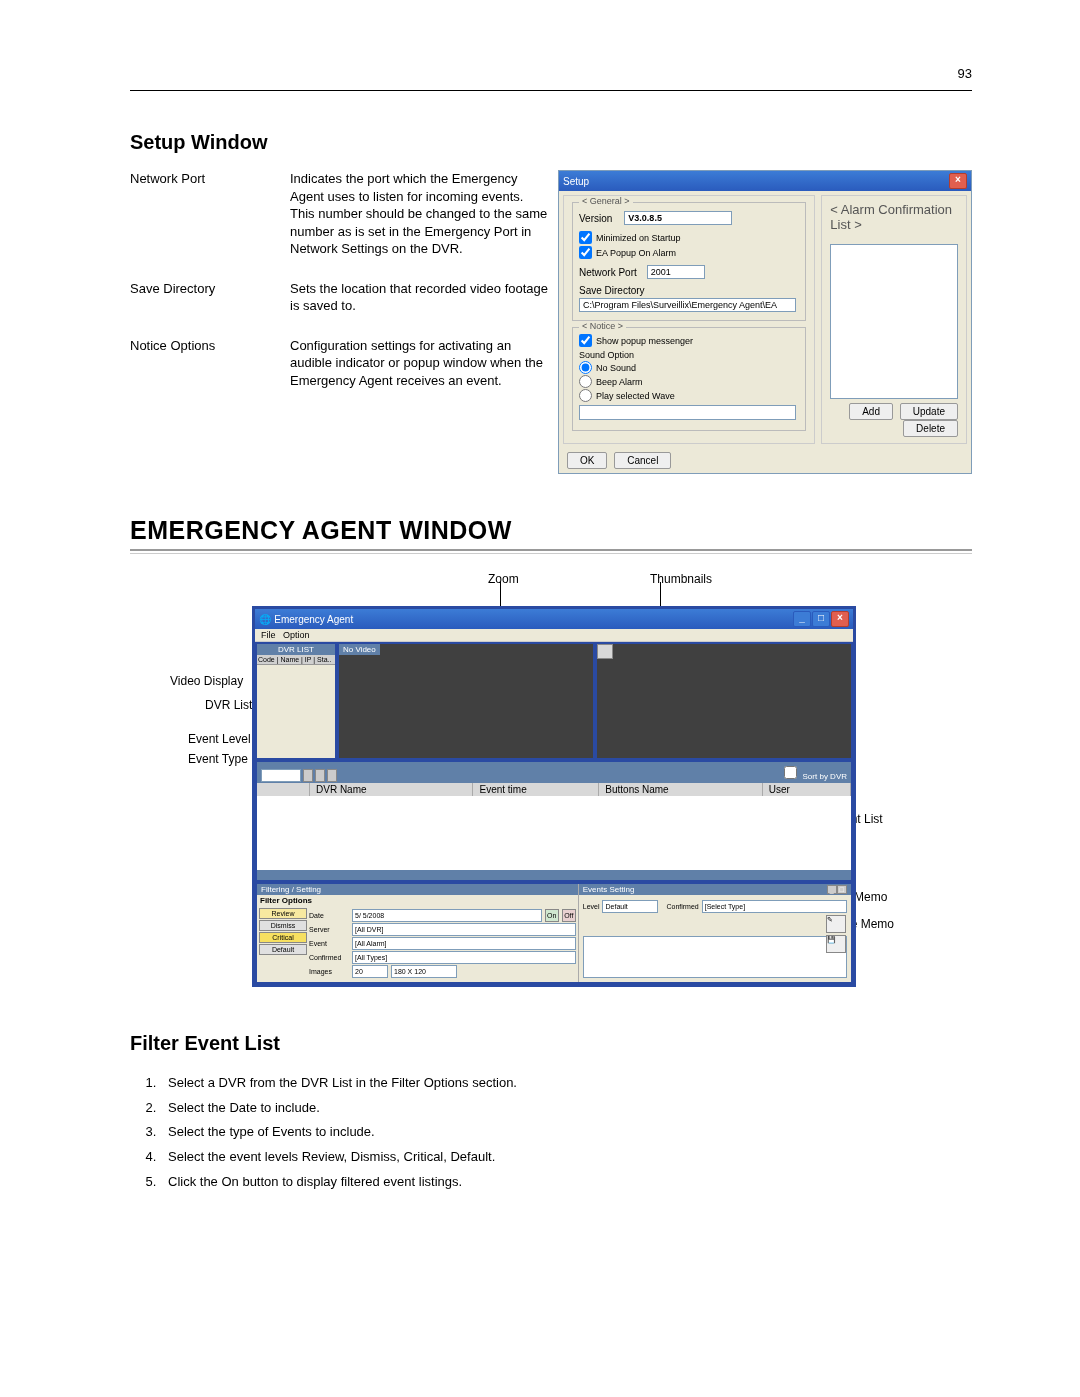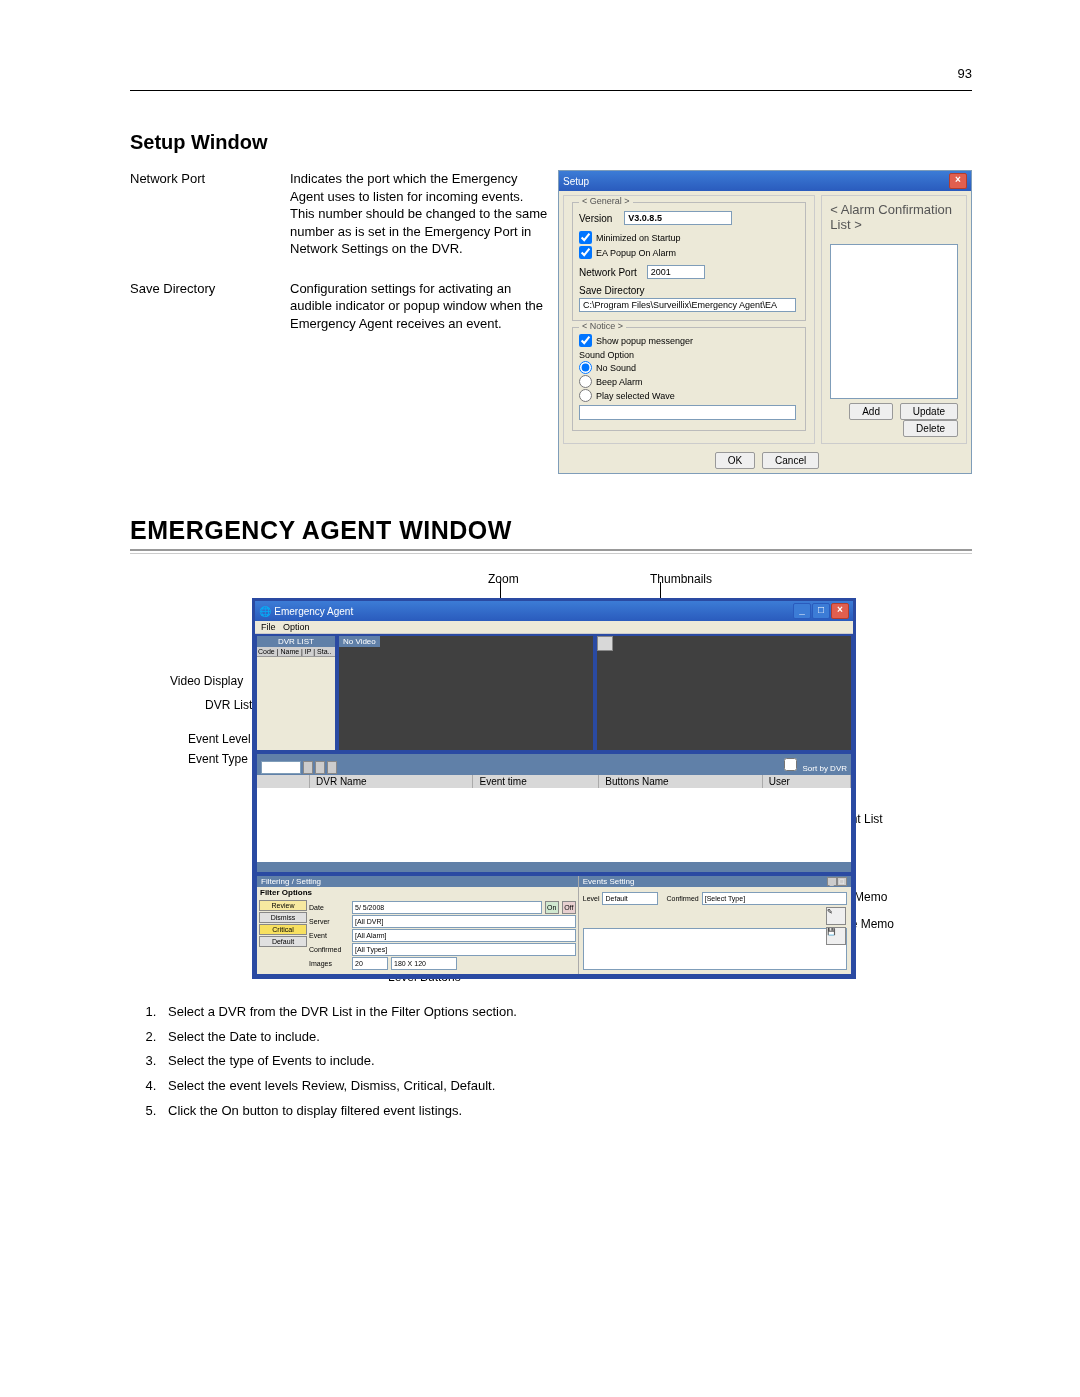--- a/index.html
+++ b/index.html
@@ -23,26 +23,26 @@
 .setup-col{border:1px solid #ccc;padding:6px 8px;background:#ece9d8}
 .setup-col.left{flex:0 0 58%}
 .setup-col.right{flex:1;display:flex;flex-direction:column}
 .grp{border:1px solid #bbb;padding:4px 6px 8px 6px;margin-bottom:6px;position:relative}
 .grp .lg{position:absolute;top:-7px;left:6px;background:#ece9d8;padding:0 3px;font-size:9px;color:#555}
 .inp{background:#fff;border:1px solid #7f9db9;padding:1px 3px;font-size:9px;display:inline-block}
 .cb{font-size:9px;margin:2px 0;display:flex;align-items:center;gap:4px}
 .cb input{margin:0}
 .rb{font-size:9px;margin:1px 0;display:flex;align-items:center;gap:4px}
 .rb input{margin:0}
-.btnrow{text-align:center;padding:4px}
+.btnrow{text-align:left;padding:4px}
 .winbtn{display:inline-block;border:1px solid #999;background:#efefef;padding:2px 12px;font-size:10px;border-radius:2px;margin-left:4px}
 .listbox{flex:1;background:#fff;border:1px solid #7f9db9;min-height:120px;margin-bottom:4px}
 
 .eaw-wrap{position:relative;width:100%}
-.eaw{width:598px;margin:4px auto;border:3px solid #2a4aa2;background:#fef9c3;font-size:9px;position:relative}
+.eaw{width:598px;margin:12px auto;border:3px solid #2a4aa2;background:#fef9c3;font-size:9px;position:relative}
 .eaw .titlebar{font-size:10px}
 .eaw .menu{background:#ece9d8;padding:1px 6px;font-size:9px;border-bottom:1px solid #ccc}
 .eaw .top{display:flex}
 .eaw .dvrlist{width:78px;border:2px solid #2a4aa2;background:#ece9d8}
 .dvrlist-h{background:#6080a8;color:#fff;font-size:8px;text-align:center;padding:1px}
 .dvrlist-tabs{background:#d0d0d0;font-size:7px;padding:1px;border-bottom:1px solid #999}
 .eaw .vids{flex:1;display:flex}
 .vpane{flex:1;border:2px solid #2a4aa2;background:#404040;position:relative}
 .vpane .novideo{position:absolute;top:0;left:0;background:#6080a8;color:#fff;font-size:8px;padding:1px 4px}
 .zoomicon{position:absolute;top:0;left:0;width:14px;height:13px;background:#d8d8d8;border:1px solid #888}
@@ -85,20 +85,22 @@
  <div class="pgnum">93</div>
  <div class="hr-top"></div>
 
  <div class="h2">Setup Window</div>
  <div class="setup-grid">
   <div class="setup-left">
    <div class="defs">
     <div class="term">Network Port</div>
     <div class="desc">Indicates the port which the Emergency Agent uses to listen for incoming events. This number should be changed to the same number as is set in the Emergency Port in Network Settings on the DVR.</div>
     <div class="term">Save Directory</div>
+    <div class="desc">Sets the location that recorded video footage is saved to.</div>
+    <div class="term">Notice Options</div>
     <div class="desc">Configuration settings for activating an audible indicator or popup window when the Emergency Agent receives an event.</div>
    </div>
   </div>
   <div class="setup-shot">
    <div class="titlebar">
     <span>Setup</span>
     <span class="x">×</span>
    </div>
    <div class="setup-body">
     <div class="setup-col left">
@@ -292,20 +294,21 @@
       <div class="iconbtn">✎</div>
       <div style="clear:both"></div>
       <div class="iconbtn">💾</div>
       <div class="memoarea"></div>
      </div>
     </div>
    </div>
   </div>
  </div>
 
+ <div class="h2" style="margin-top:40px">Filter Event List</div>
  <ol class="steps">
   <li>Select a DVR from the DVR List in the Filter Options section.</li>
   <li>Select the Date to include.</li>
   <li>Select the type of Events to include.</li>
   <li>Select the event levels Review, Dismiss, Critical, Default.</li>
   <li>Click the On button to display filtered event listings.</li>
  </ol>
 </div>
 
 </body></html>

